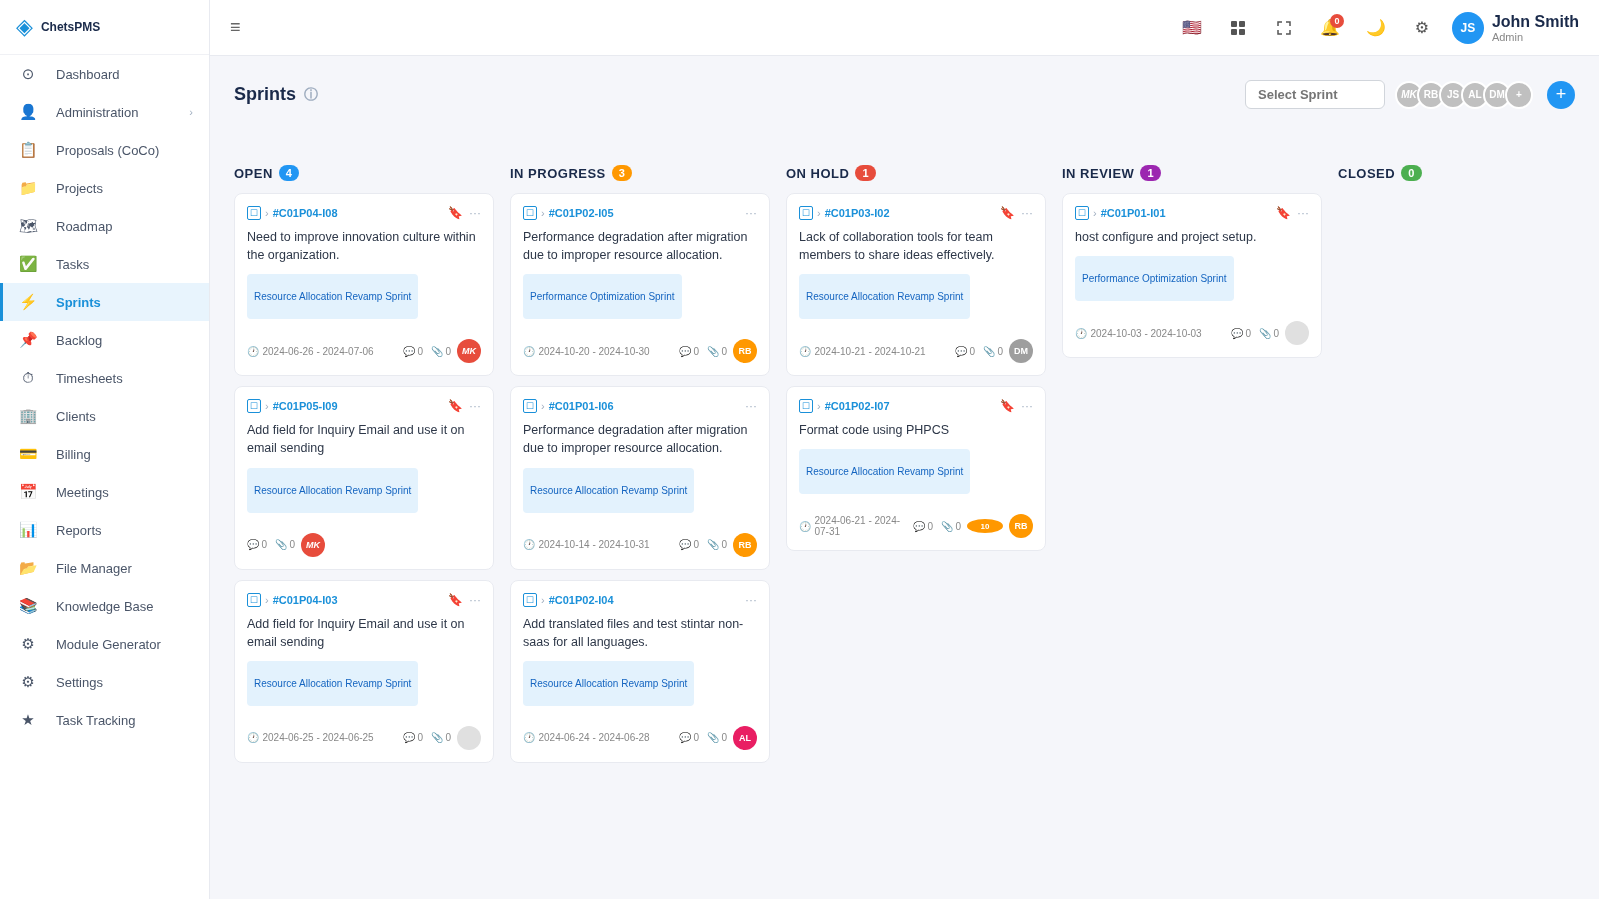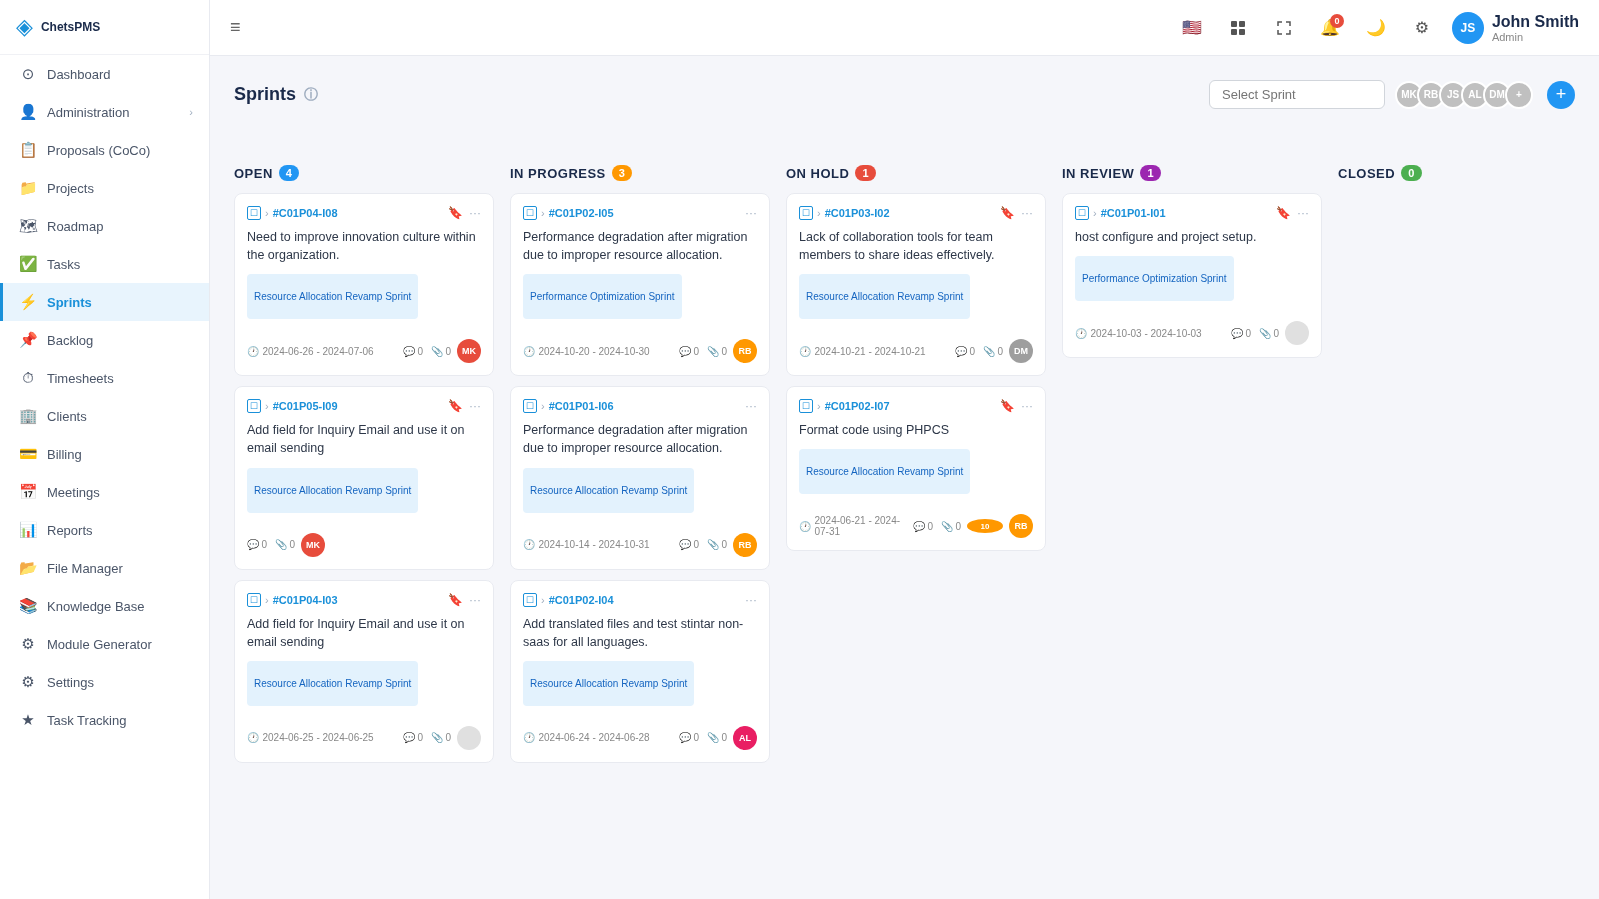--- a/index.html
+++ b/index.html
@@ -7,21 +7,21 @@
 
     
     #sidebar { width: 210px; background: #fff; border-right: 1px solid #e8eaf0; display: flex; flex-direction: column; height: 100vh; overflow-y: auto; flex-shrink: 0; }
     #sidebar-logo { padding: 14px 16px; display: flex; align-items: center; gap: 8px; border-bottom: 1px solid #f0f1f5; }
     #sidebar-logo .logo-icon { color: #1a90d9; font-size: 22px; }
     #sidebar-logo .logo-text { font-size: 12px; font-weight: 700; color: #1a2a4a; }
     .nav-item { display: flex; align-items: center; gap: 10px; padding: 10px 16px; cursor: pointer; color: #4a5568; font-size: 13px; border-left: 3px solid transparent; transition: background 0.15s; }
     .nav-item.active { color: #1a90d9; background: #e8f4fd; border-left-color: #1a90d9; font-weight: 600; }
     .nav-item .nav-icon { font-size: 15px; width: 18px; text-align: center; }
     .nav-item .nav-chevron { margin-left: auto; font-size: 11px; color: #a0aec0; }
-    .nav-label { flex: 1; }
+    .nav-label { flex: 1; margin-left: 9px; }
 
     
     #main { flex: 1; display: flex; flex-direction: column; overflow: hidden; }
 
     
     #topbar { background: #fff; border-bottom: 1px solid #e8eaf0; display: flex; align-items: center; padding: 0 20px; height: 56px; gap: 14px; flex-shrink: 0; }
     #topbar .hamburger { font-size: 18px; color: #666; cursor: pointer; margin-right: 8px; }
     #topbar .spacer { flex: 1; }
     .topbar-icon { width: 32px; height: 32px; display: flex; align-items: center; justify-content: center; border-radius: 6px; cursor: pointer; color: #555; font-size: 16px; position: relative; }
     .notif-badge { position: absolute; top: 2px; right: 2px; background: #e74c3c; color: #fff; border-radius: 50%; font-size: 9px; width: 14px; height: 14px; display: flex; align-items: center; justify-content: center; font-weight: 700; }
@@ -72,21 +72,21 @@
     .card-meta-item { display: flex; align-items: center; gap: 2px; }
     .card-avatar { width: 24px; height: 24px; border-radius: 50%; background: #c0c0c0; display: flex; align-items: center; justify-content: center; font-size: 9px; color: #fff; font-weight: 600; overflow: hidden; }
     .card-footer-right { display: flex; align-items: center; gap: 6px; }
     .priority-badge { width: 36px; height: 14px; border-radius: 50%; background: #ff9800; display: flex; align-items: center; justify-content: center; font-size: 8px; color: #fff; font-weight: 700; }
     .card-avatar-placeholder { width: 24px; height: 24px; border-radius: 50%; background: #e0e0e0; }
 
     
     #footer { text-align: right; padding: 10px 24px; font-size: 11px; color: #aaa; background: #f5f6fa; }
 
     
-    .av-red { background: #e74c3c; }
+    .av-red { background: #e74c3c; font-style: italic; }
     .av-blue { background: #2196f3; }
     .av-orange { background: #ff9800; }
     .av-gray { background: #9e9e9e; }
     .av-teal { background: #009688; }
     .av-pink { background: #e91e63; }
   </style>
 </head>
 <body>
 
 <div id="sidebar">
@@ -234,21 +234,21 @@
   </div>
 
   <div id="content">
 
     <div class="page-header">
       <div class="page-title">
         <span>Sprints</span>
         <span class="info-icon">ⓘ</span>
       </div>
       <div class="header-right">
-        <input class="sprint-select" type="text" style="width: 176px;" placeholder="Select Sprint">
+        <input class="sprint-select" type="text" style="width: 140px; font-weight: bold;" placeholder="Select Sprint">
         <div class="avatars-group">
           <div class="av av-red">MK</div>
           <div class="av av-orange">RB</div>
           <div class="av av-blue">JS</div>
           <div class="av av-pink">AL</div>
           <div class="av av-teal">DM</div>
           <div class="av av-gray">+</div>
         </div>
         <button class="add-btn">+</button>
       </div>

